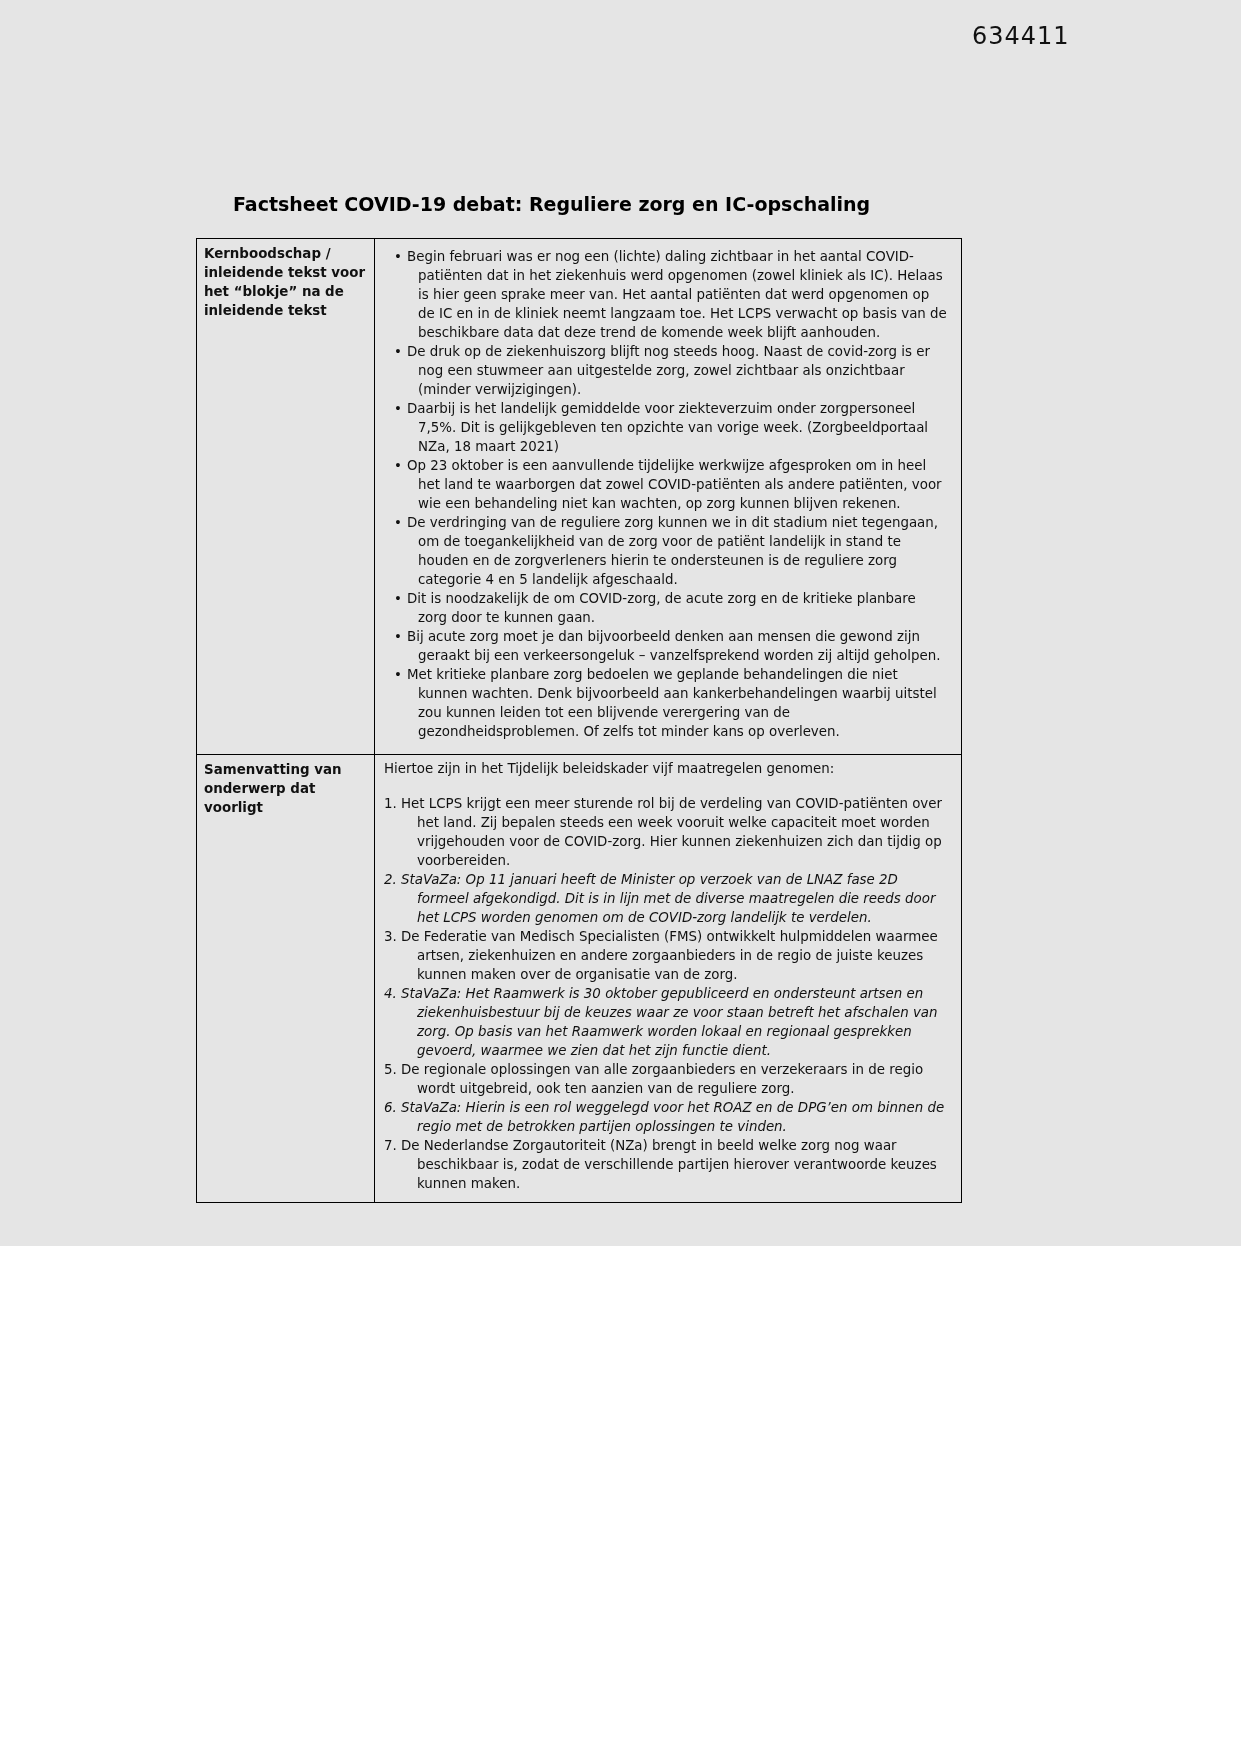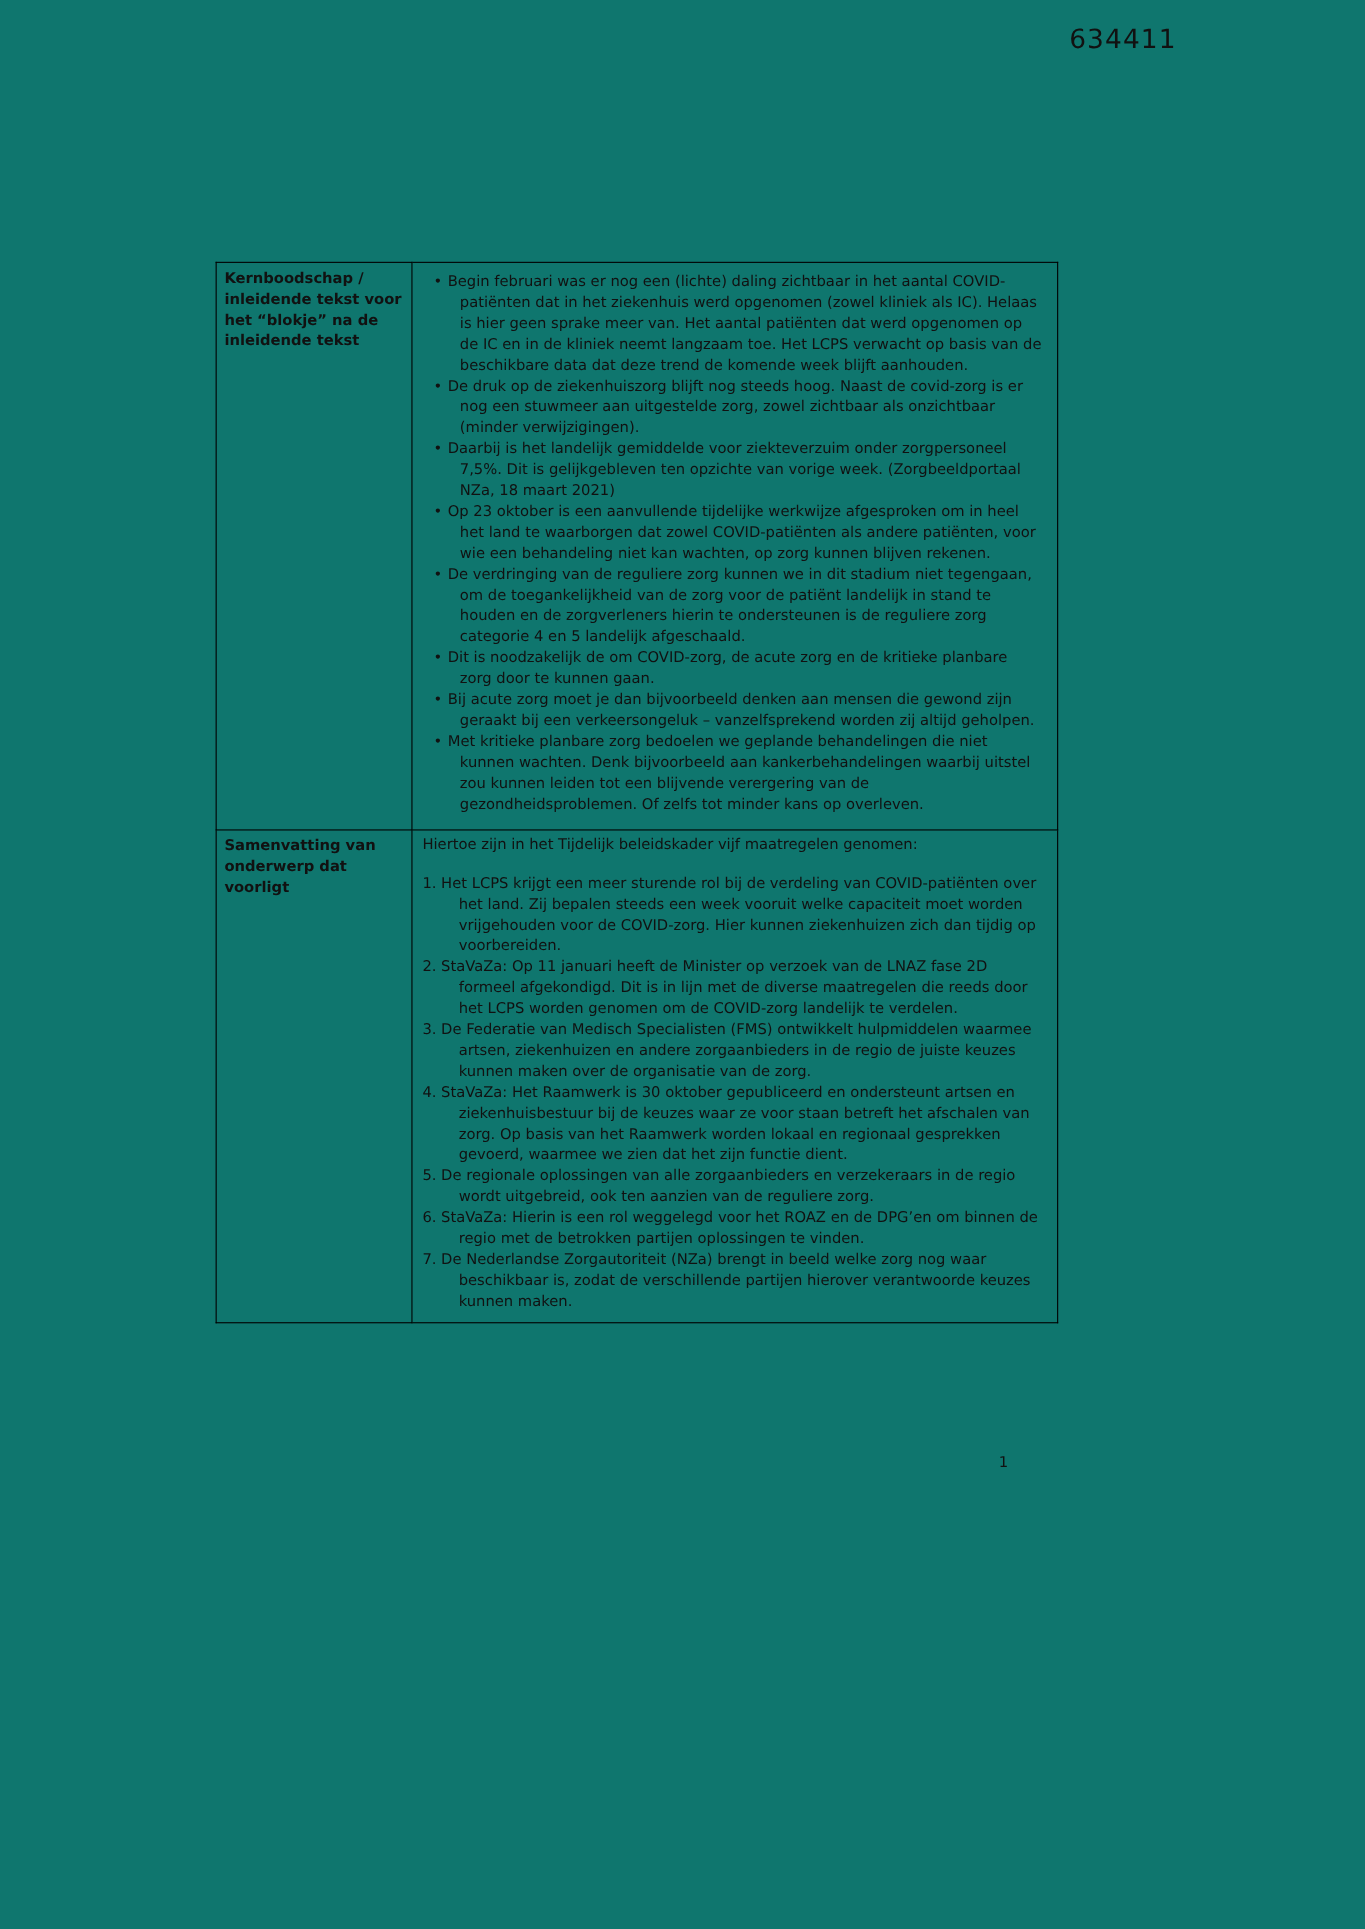--- a/index.html
+++ b/index.html
@@ -1,21 +1,21 @@
 <!DOCTYPE html>
 <html><head>
 <meta charset="utf-8">
 <style>
   * { box-sizing: border-box; }
   html, body { margin: 0; padding: 0; background: #ffffff; }
   .sheet {
     position: relative;
     width: 1241px;
-    height: 1754px;
-    background: #0f766e;
+    height: 1246px;
+    background: #e5e5e5;
     color: #111111;
     font-family: "DejaVu Sans", "Liberation Sans", sans-serif;
   }
   .doc-number {
     position: absolute;
     top: 22px;
     left: 972px;
     font-size: 24px;
     letter-spacing: 1px;
     color: #111;
@@ -54,37 +54,38 @@
   ul.bullets li::before {
     content: "\2022";
     display: inline-block;
     width: 13px;
     text-indent: 0;
   }
 
   .intro { margin: 0 0 16px 0; }
   .nitem { padding-left: 33px; text-indent: -33px; }
   .nitem .num { display: inline-block; width: 17px; text-indent: 0; }
-  .nitem.italic { }
+  .nitem.italic { font-style: italic; }
 
   .page-number {
     position: absolute;
     top: 1322px;
     left: 908px;
     font-size: 13.5px;
     color: #111;
   }
 </style>
 </head>
 <body>
 
 <div class="sheet">
 
   <div class="doc-number">634411</div>
 
+  <h1 class="title">Factsheet COVID-19 debat: Reguliere zorg en IC-opschaling</h1>
 
   <table class="fact-table">
     <tbody>
 
     <tr>
       <td class="label-cell">Kernboodschap / inleidende tekst voor het “blokje” na de inleidende tekst</td>
       <td class="content-cell">
         <ul class="bullets">
           <li>Begin februari was er nog een (lichte) daling zichtbaar in het aantal COVID-patiënten dat in het ziekenhuis werd opgenomen (zowel kliniek als IC). Helaas is hier geen sprake meer van. Het aantal patiënten dat werd opgenomen op de IC en in de kliniek neemt langzaam toe. Het LCPS verwacht op basis van de beschikbare data dat deze trend de komende week blijft aanhouden.</li>
           <li>De druk op de ziekenhuiszorg blijft nog steeds hoog. Naast de covid-zorg is er nog een stuwmeer aan uitgestelde zorg, zowel zichtbaar als onzichtbaar (minder verwijzigingen).</li>

